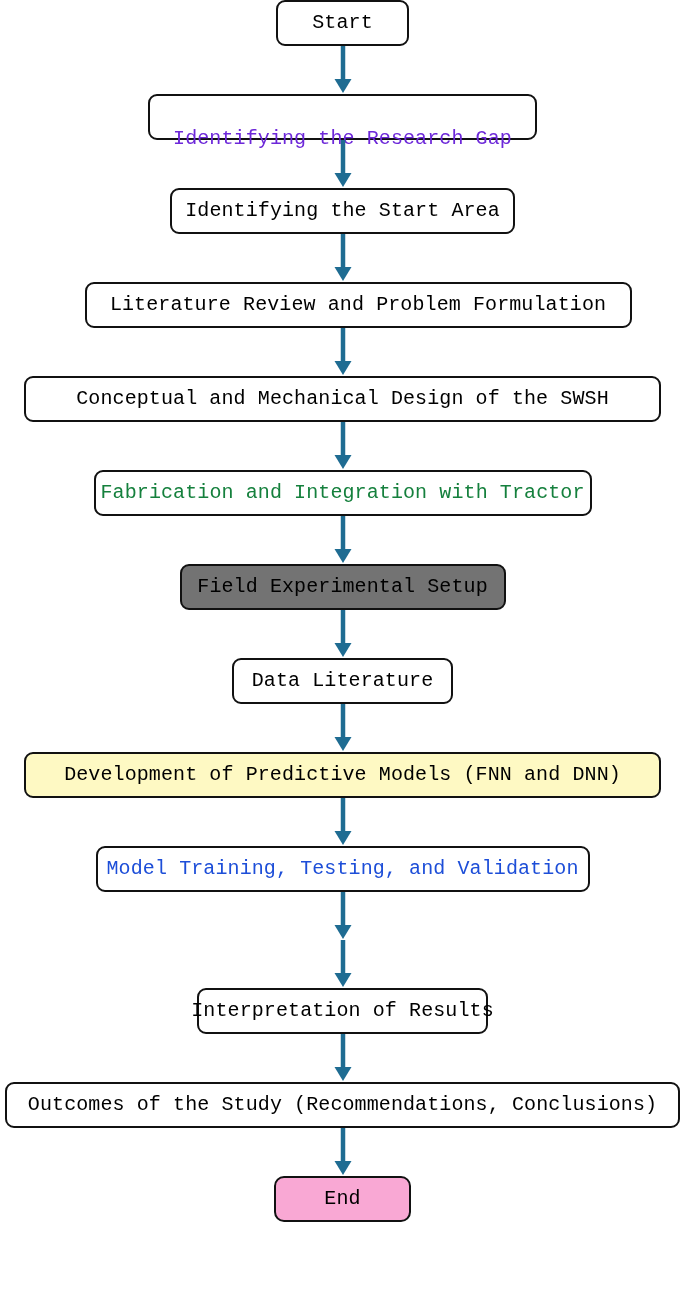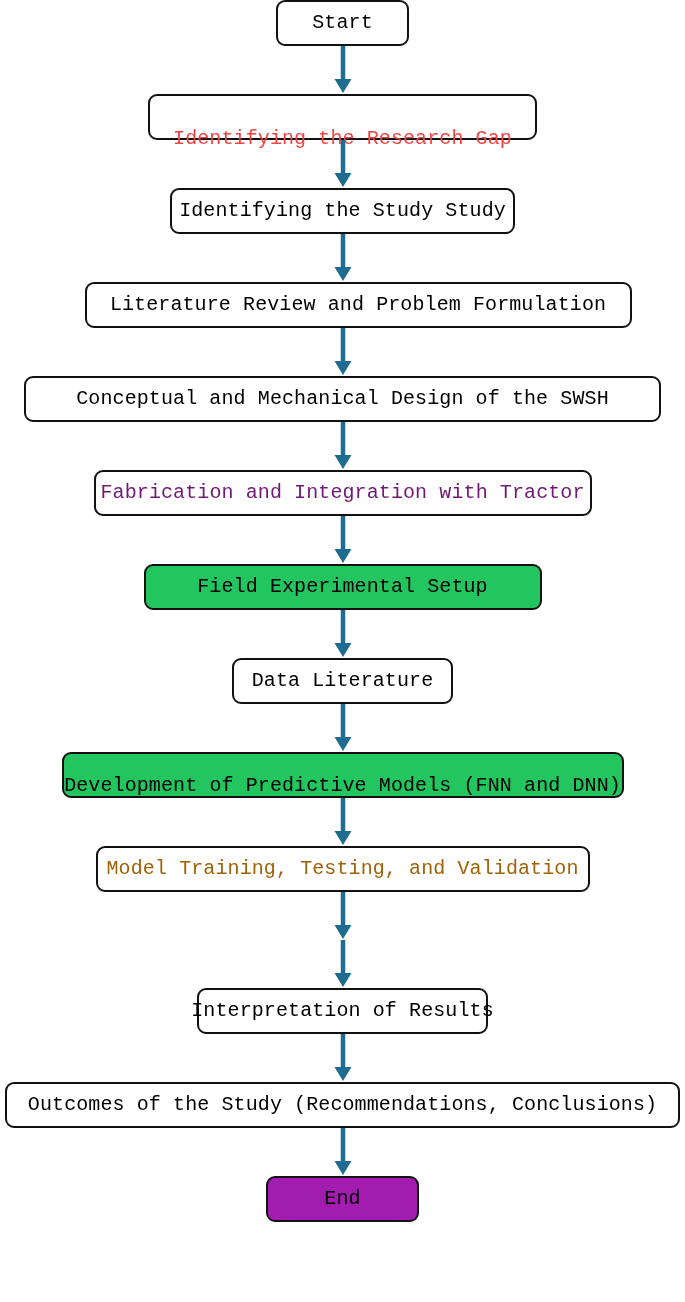--- a/index.html
+++ b/index.html
@@ -67,30 +67,30 @@
     <div class="node" style="width: 133px; border-color: rgb(17, 17, 17); background: rgb(255, 255, 255);">
       <span class="node-label" style="color: rgb(0, 0, 0);">Start</span>
     </div>
     <div class="connector">
       <svg viewBox="0 0 26 48" xmlns="http://www.w3.org/2000/svg">
         <line x1="13" y1="0" x2="13" y2="36" stroke="#1F6C92" stroke-width="4.5"></line>
         <polygon points="4.5,33 21.5,33 13,47" fill="#1F6C92"></polygon>
       </svg>
     </div>
     <div class="node" style="width: 389px; border-color: rgb(17, 17, 17); background: rgb(255, 255, 255);">
-      <span class="node-label" style="color: #ef4444; margin-top: 44px;">Identifying the Research Gap</span>
+      <span class="node-label" style="color: #6d28d9; margin-top: 44px;">Identifying the Research Gap</span>
     </div>
     <div class="connector">
       <svg viewBox="0 0 26 48" xmlns="http://www.w3.org/2000/svg">
         <line x1="13" y1="0" x2="13" y2="36" stroke="#1F6C92" stroke-width="4.5"></line>
         <polygon points="4.5,33 21.5,33 13,47" fill="#1F6C92"></polygon>
       </svg>
     </div>
     <div class="node" style="width: 345px; border-color: rgb(17, 17, 17); background: rgb(255, 255, 255);">
-      <span class="node-label" style="color: rgb(0, 0, 0);">Identifying the Study Study</span>
+      <span class="node-label" style="color: rgb(0, 0, 0);">Identifying the Start Area</span>
     </div>
     <div class="connector">
       <svg viewBox="0 0 26 48" xmlns="http://www.w3.org/2000/svg">
         <line x1="13" y1="0" x2="13" y2="36" stroke="#1F6C92" stroke-width="4.5"></line>
         <polygon points="4.5,33 21.5,33 13,47" fill="#1F6C92"></polygon>
       </svg>
     </div>
     <div class="node" style="width: 547px; border-color: rgb(17, 17, 17); background: rgb(255, 255, 255); margin-left: 31px;">
       <span class="node-label" style="color: rgb(0, 0, 0);">Literature Review and Problem Formulation</span>
     </div>
@@ -103,57 +103,57 @@
     <div class="node" style="width: 637px; border-color: rgb(17, 17, 17); background: rgb(255, 255, 255);">
       <span class="node-label" style="color: rgb(0, 0, 0);">Conceptual and Mechanical Design of the SWSH</span>
     </div>
     <div class="connector">
       <svg viewBox="0 0 26 48" xmlns="http://www.w3.org/2000/svg">
         <line x1="13" y1="0" x2="13" y2="36" stroke="#1F6C92" stroke-width="4.5"></line>
         <polygon points="4.5,33 21.5,33 13,47" fill="#1F6C92"></polygon>
       </svg>
     </div>
     <div class="node" style="width: 498px; border-color: rgb(17, 17, 17); background: rgb(255, 255, 255);">
-      <span class="node-label" style="color: #701a75;">Fabrication and Integration with Tractor</span>
+      <span class="node-label" style="color: #15803d;">Fabrication and Integration with Tractor</span>
     </div>
     <div class="connector">
       <svg viewBox="0 0 26 48" xmlns="http://www.w3.org/2000/svg">
         <line x1="13" y1="0" x2="13" y2="36" stroke="#1F6C92" stroke-width="4.5"></line>
         <polygon points="4.5,33 21.5,33 13,47" fill="#1F6C92"></polygon>
       </svg>
     </div>
-    <div class="node" style="width: 398px; border-color: rgb(17, 17, 17); background: #22c55e;">
+    <div class="node" style="width: 326px; border-color: rgb(17, 17, 17); background: #737373;">
       <span class="node-label" style="color: rgb(0, 0, 0);">Field Experimental Setup</span>
     </div>
     <div class="connector">
       <svg viewBox="0 0 26 48" xmlns="http://www.w3.org/2000/svg">
         <line x1="13" y1="0" x2="13" y2="36" stroke="#1F6C92" stroke-width="4.5"></line>
         <polygon points="4.5,33 21.5,33 13,47" fill="#1F6C92"></polygon>
       </svg>
     </div>
     <div class="node" style="width: 221px; border-color: rgb(17, 17, 17); background: rgb(255, 255, 255);">
       <span class="node-label" style="color: rgb(0, 0, 0);">Data Literature</span>
     </div>
     <div class="connector">
       <svg viewBox="0 0 26 48" xmlns="http://www.w3.org/2000/svg">
         <line x1="13" y1="0" x2="13" y2="36" stroke="#1F6C92" stroke-width="4.5"></line>
         <polygon points="4.5,33 21.5,33 13,47" fill="#1F6C92"></polygon>
       </svg>
     </div>
-    <div class="node" style="width: 562px; border-color: rgb(17, 17, 17); background: #22c55e; align-items: flex-end;">
+    <div class="node" style="width: 637px; border-color: rgb(17, 17, 17); background: #fef9c3;">
       <span class="node-label" style="color: rgb(0, 0, 0);">Development of Predictive Models (FNN and DNN)</span>
     </div>
     <div class="connector">
       <svg viewBox="0 0 26 48" xmlns="http://www.w3.org/2000/svg">
         <line x1="13" y1="0" x2="13" y2="36" stroke="#1F6C92" stroke-width="4.5"></line>
         <polygon points="4.5,33 21.5,33 13,47" fill="#1F6C92"></polygon>
       </svg>
     </div>
     <div class="node" style="width: 494px; border-color: rgb(17, 17, 17); background: rgb(255, 255, 255);">
-      <span class="node-label" style="color: #a16207;">Model Training, Testing, and Validation</span>
+      <span class="node-label" style="color: #1d4ed8;">Model Training, Testing, and Validation</span>
     </div>
     <div class="connector">
       <svg viewBox="0 0 26 48" xmlns="http://www.w3.org/2000/svg">
         <line x1="13" y1="0" x2="13" y2="36" stroke="#1F6C92" stroke-width="4.5"></line>
         <polygon points="4.5,33 21.5,33 13,47" fill="#1F6C92"></polygon>
       </svg>
     </div>
     <div class="connector">
       <svg viewBox="0 0 26 48" xmlns="http://www.w3.org/2000/svg">
         <line x1="13" y1="0" x2="13" y2="36" stroke="#1F6C92" stroke-width="4.5"></line>
@@ -171,16 +171,16 @@
     </div>
     <div class="node" style="width: 675px; border-color: rgb(17, 17, 17); background: rgb(255, 255, 255);">
       <span class="node-label" style="color: rgb(0, 0, 0);">Outcomes of the Study (Recommendations, Conclusions)</span>
     </div>
     <div class="connector">
       <svg viewBox="0 0 26 48" xmlns="http://www.w3.org/2000/svg">
         <line x1="13" y1="0" x2="13" y2="36" stroke="#1F6C92" stroke-width="4.5"></line>
         <polygon points="4.5,33 21.5,33 13,47" fill="#1F6C92"></polygon>
       </svg>
     </div>
-    <div class="node" style="width: 153px; border-color: rgb(17, 17, 17); background: #a21caf;">
+    <div class="node" style="width: 137px; border-color: rgb(17, 17, 17); background: #f9a8d4; border-radius: 10px;">
       <span class="node-label" style="color: rgb(0, 0, 0);">End</span>
     </div>
   </div>
 
 </body></html>

